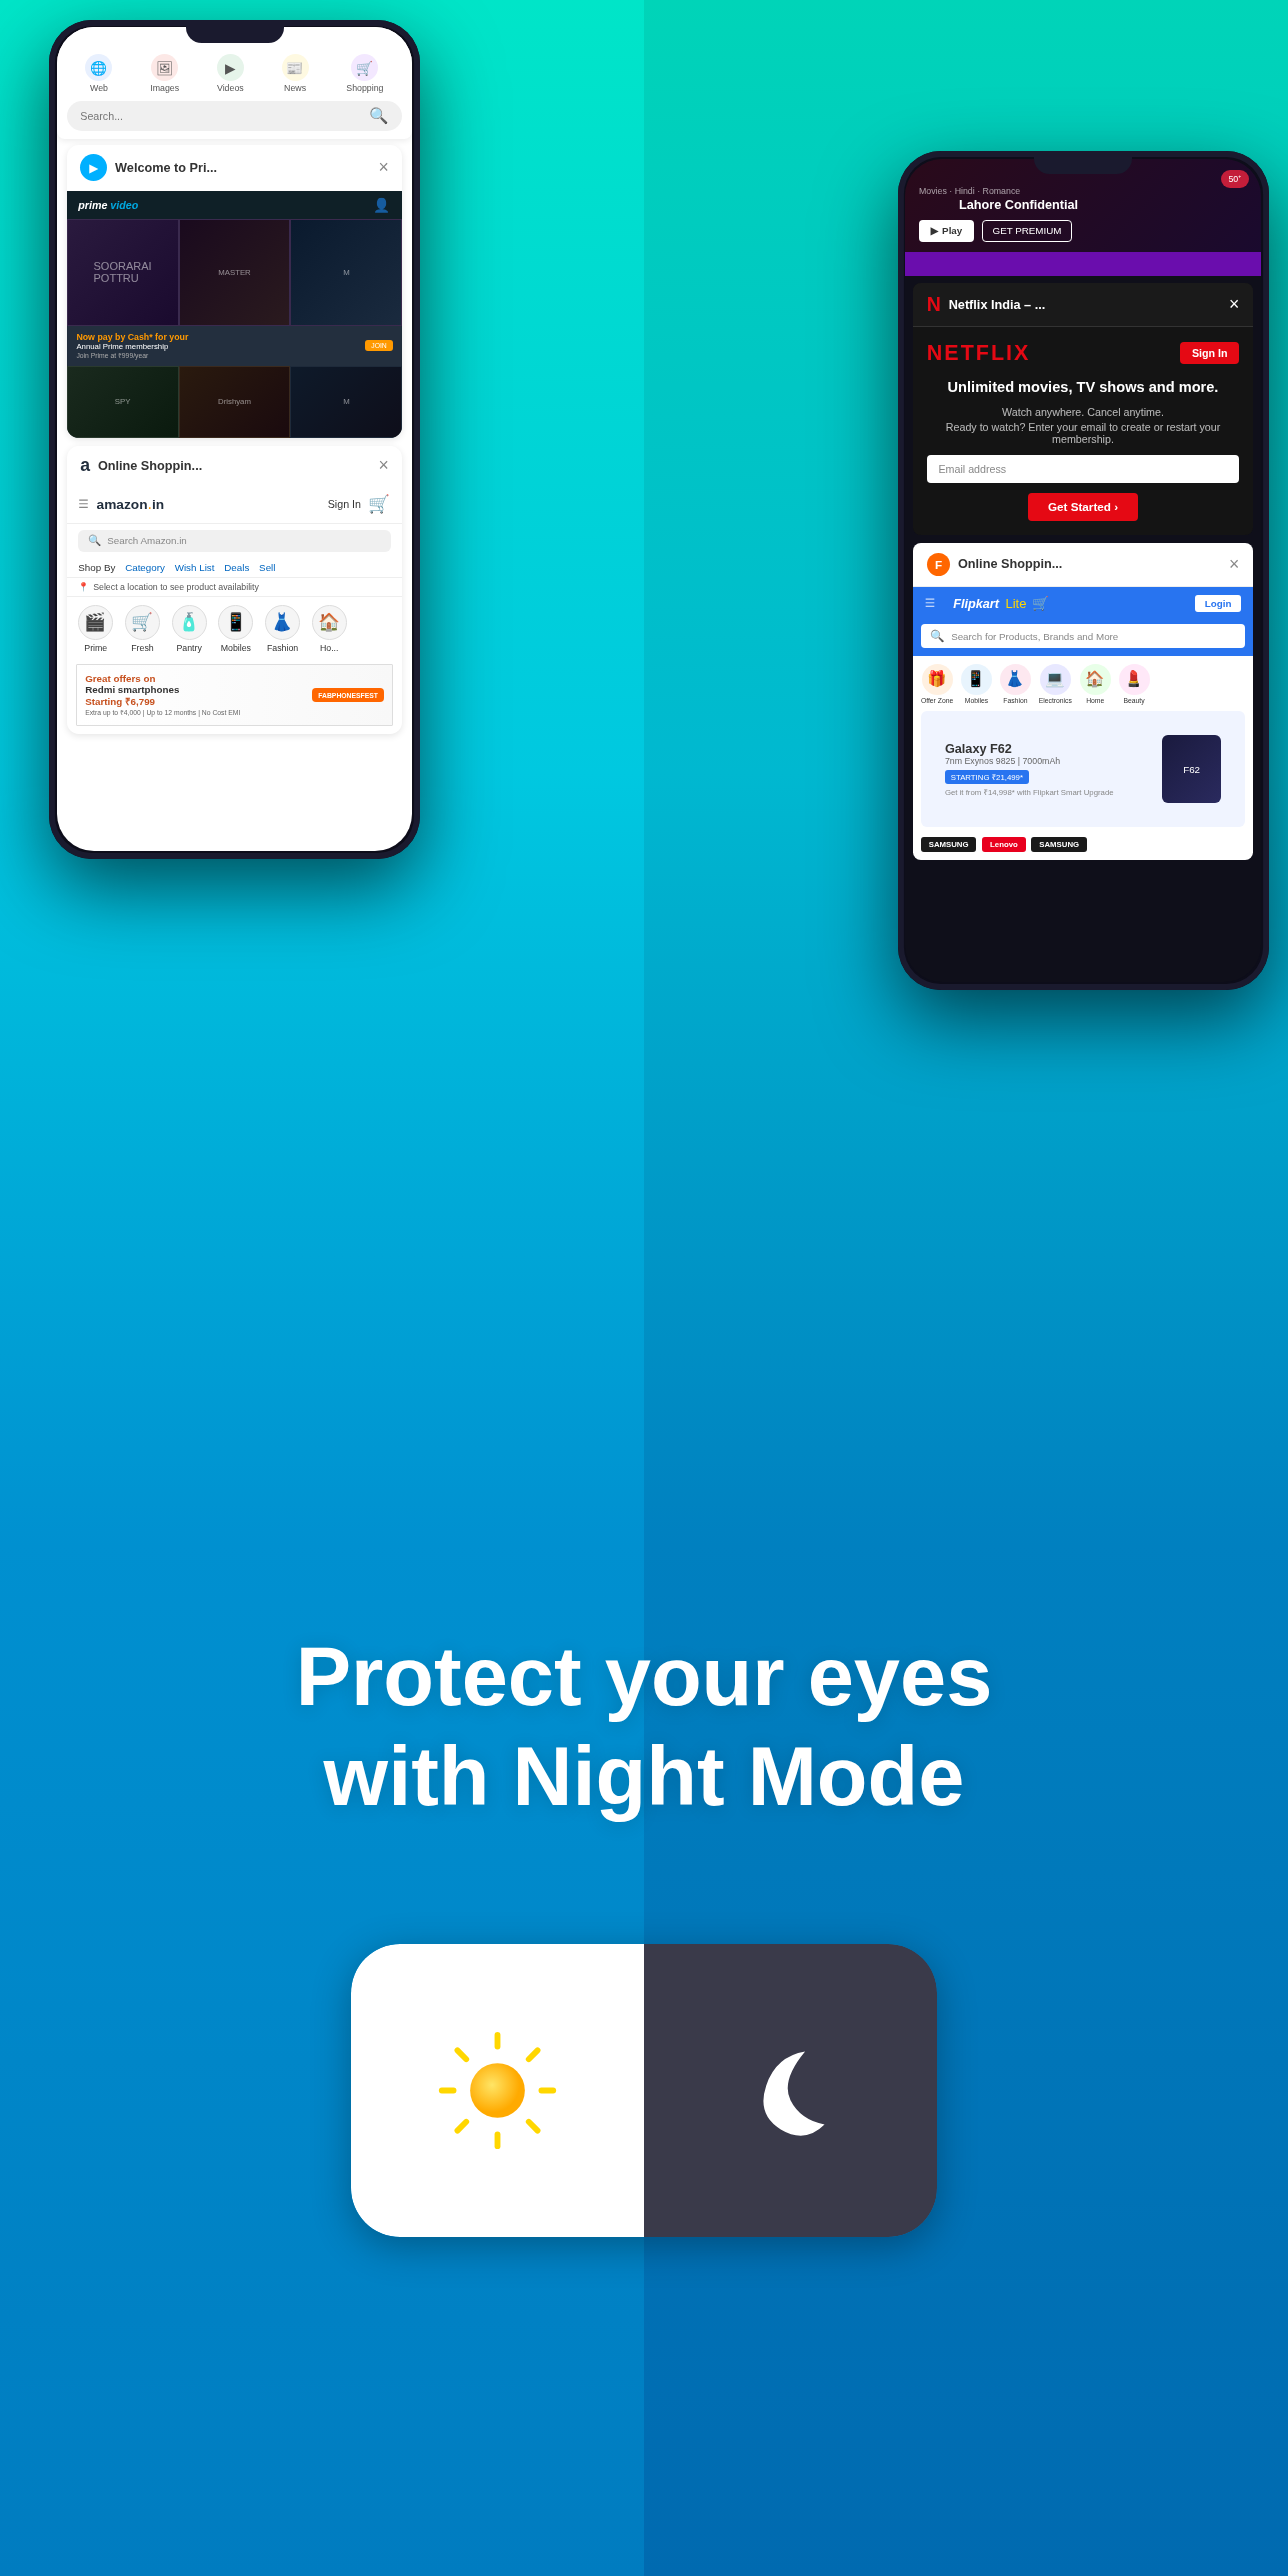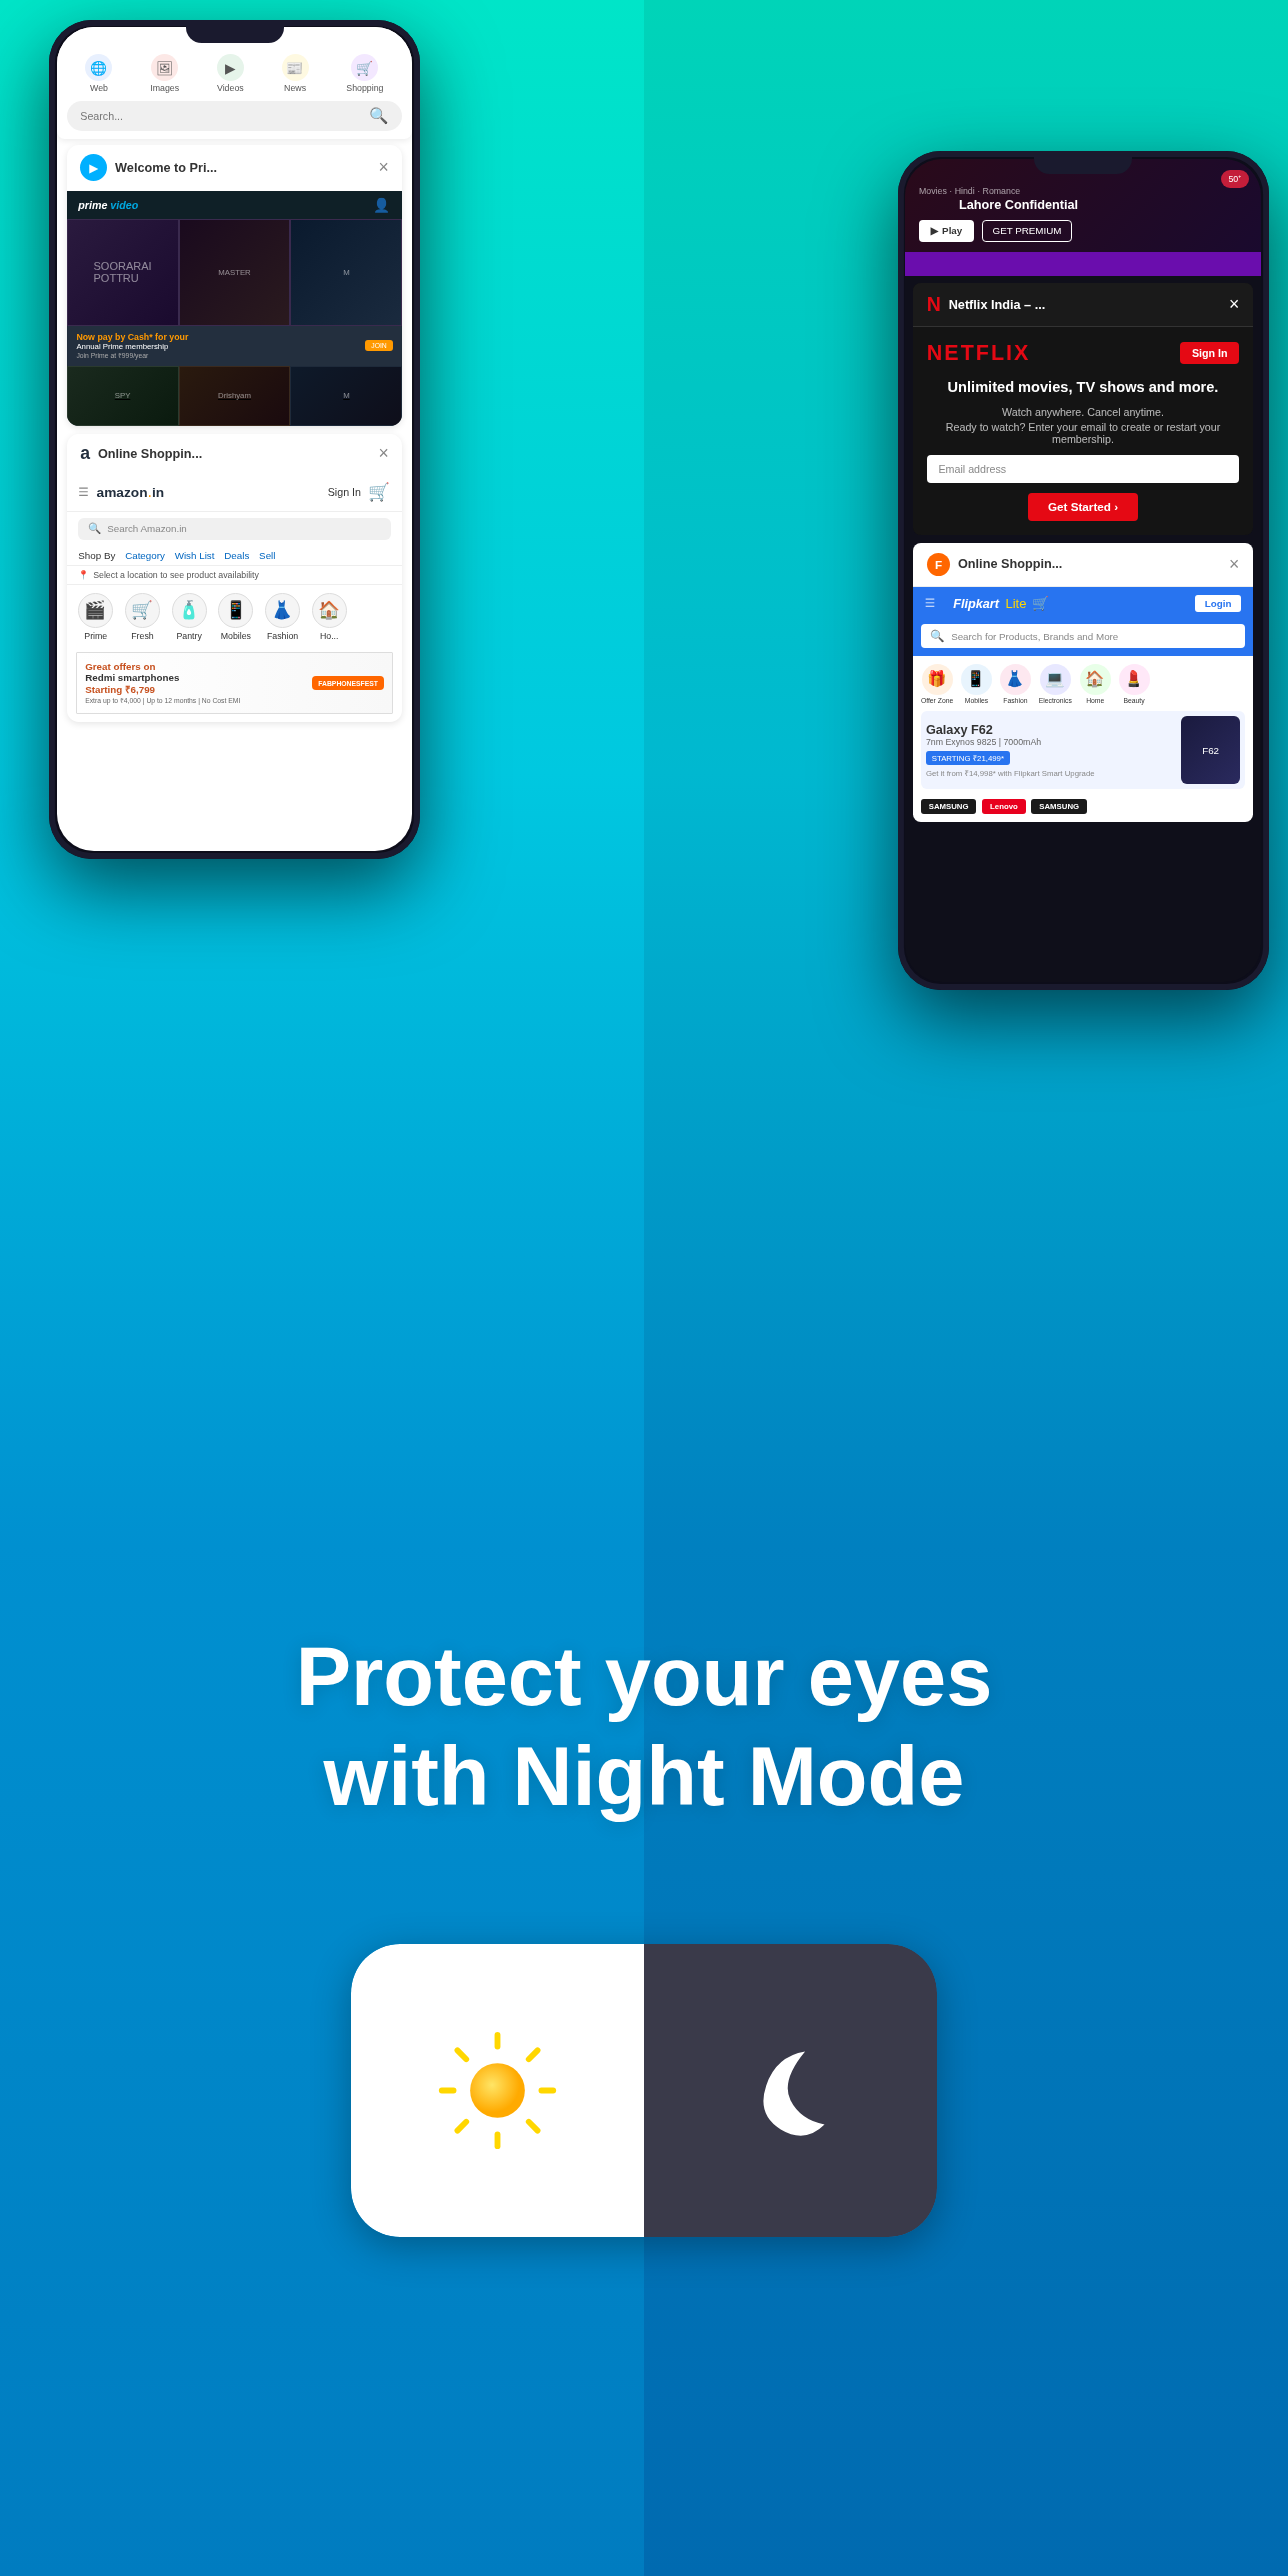--- a/index.html
+++ b/index.html
@@ -287,21 +287,21 @@
 
           <div style="background:#232f3e; padding:5.9px 9.8px; display:flex; align-items:center; justify-content:space-between;">
             <div style="color:white; font-size:7.8px;">
               <div style="color:#ff9900; font-size:8.8px; font-weight:bold;">Now pay by Cash* for your</div>
               <div>Annual Prime membership</div>
               <div style="color:#aaa; font-size:6.8px;">Join Prime at ₹999/year</div>
             </div>
             <div style="background:#ff9900; color:white; font-size:6.8px; padding:2px 5.9px; border-radius:2.9px;">JOIN</div>
           </div>
 
-          <div style="display:grid; grid-template-columns:1fr 1fr 1fr; height:60px;text-decoration:underline;">
+          <div style="display:grid; grid-template-columns:1fr 1fr 1fr; height:72px;">
             <div style="background:linear-gradient(135deg,#1a2a1e,#0a1a0e); border:1px solid #2a3a2e; display:flex; align-items:center; justify-content:center; font-size:7.8px; color:rgba(255,255,255,0.5);">SPY</div>
             <div style="background:linear-gradient(135deg,#2a1a0e,#1a0a0e); border:1px solid #3a2a1e; display:flex; align-items:center; justify-content:center; font-size:7.8px; color:rgba(255,255,255,0.5);">Drishyam</div>
             <div style="background:linear-gradient(135deg,#0e1a2a,#0e0e1a); border:1px solid #1e2a3a; display:flex; align-items:center; justify-content:center; font-size:7.8px; color:rgba(255,255,255,0.5);">M</div>
           </div>
         </div>
       </div>
 
       <div class="card">
         <div class="card-header">
           <div class="card-header-left">
@@ -483,21 +483,21 @@
           <div style="display:flex; flex-direction:column; align-items:center; gap:2px;">
             <div style="width:31px; height:31px; background:#e8ffe8; border-radius:50%; display:flex; align-items:center; justify-content:center; font-size:15.6px;">🏠</div>
             <span style="font-size:6.8px; color:#333;">Home</span>
           </div>
           <div style="display:flex; flex-direction:column; align-items:center; gap:2px;">
             <div style="width:31px; height:31px; background:#ffe8f8; border-radius:50%; display:flex; align-items:center; justify-content:center; font-size:15.6px;">💄</div>
             <span style="font-size:6.8px; color:#333;">Beauty</span>
           </div>
         </div>
 
-        <div style="background:#f0f4ff; margin:0 7.8px 5.9px; border-radius:5.9px; padding:5px; display:flex; align-items:center;">
+        <div style="background:#f0f4ff; margin:0 7.8px 5.9px; border-radius:5.9px; padding:24px; display:flex; align-items:center;">
           <div style="flex:1;">
             <div style="font-size:12.7px; font-weight:bold; color:#333;">Galaxy F62</div>
             <div style="font-size:8.8px; color:#666;">7nm Exynos 9825 | 7000mAh</div>
             <div style="background:#2874f0; color:white; font-size:7.8px; padding:2px 5.9px; border-radius:2.9px; display:inline-block; margin-top:3.9px;">
               <span>STARTING ₹21,499*</span>
             </div>
             <div style="font-size:7.8px; color:#888; margin-top:2.9px;">Get it from ₹14,998* with Flipkart Smart Upgrade</div>
           </div>
           <div style="width:59px; height:68px; background:linear-gradient(135deg,#1a1a3e,#2a2a5e); border-radius:5.9px; display:flex; align-items:center; justify-content:center; color:white; font-size:9.8px;">F62</div>
         </div>

